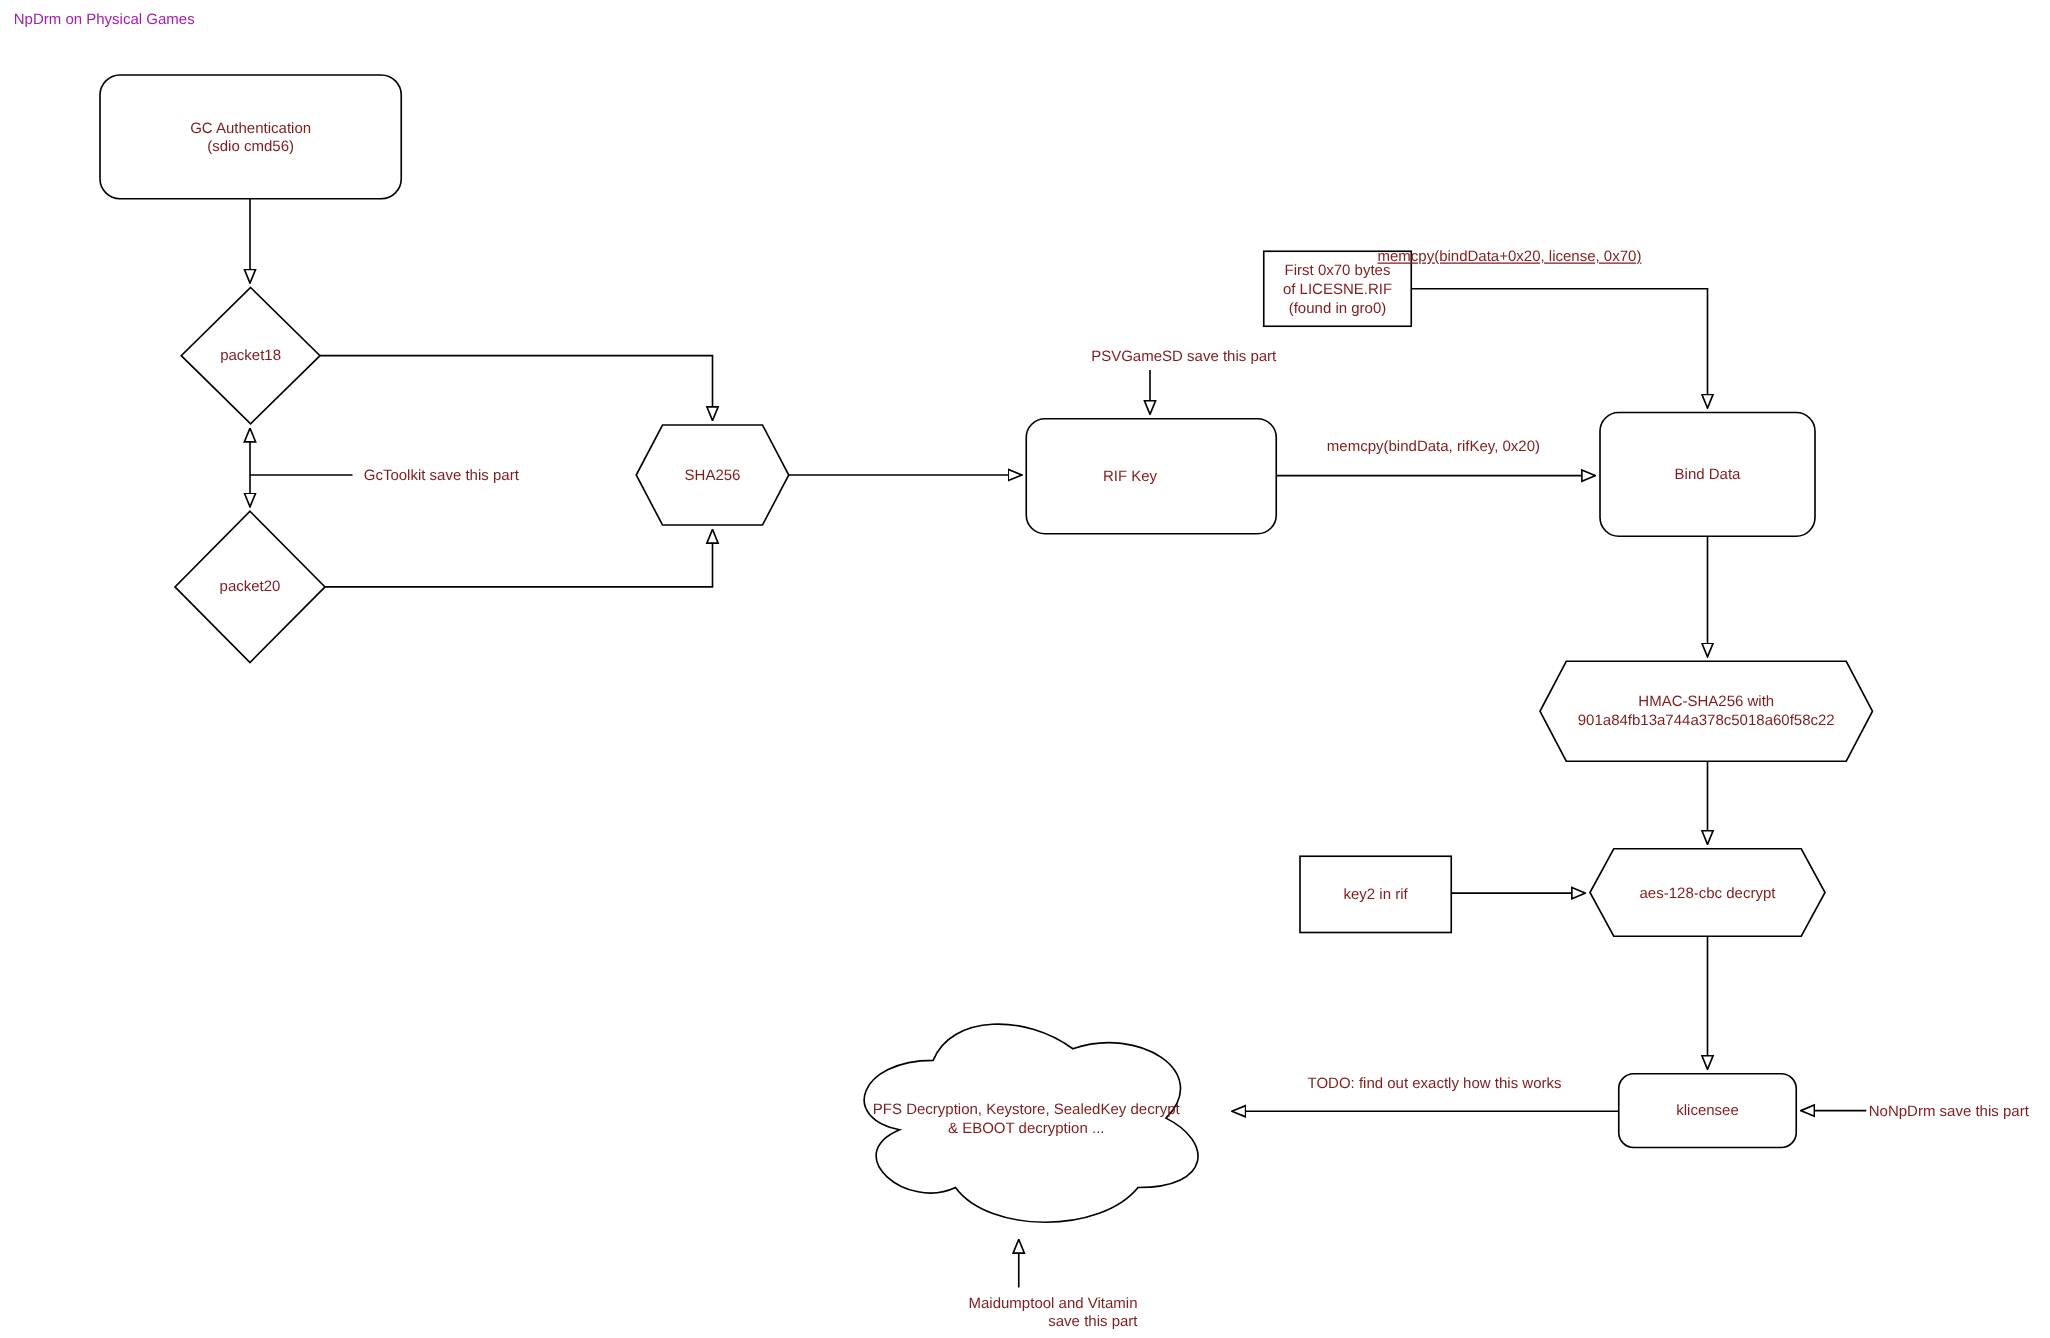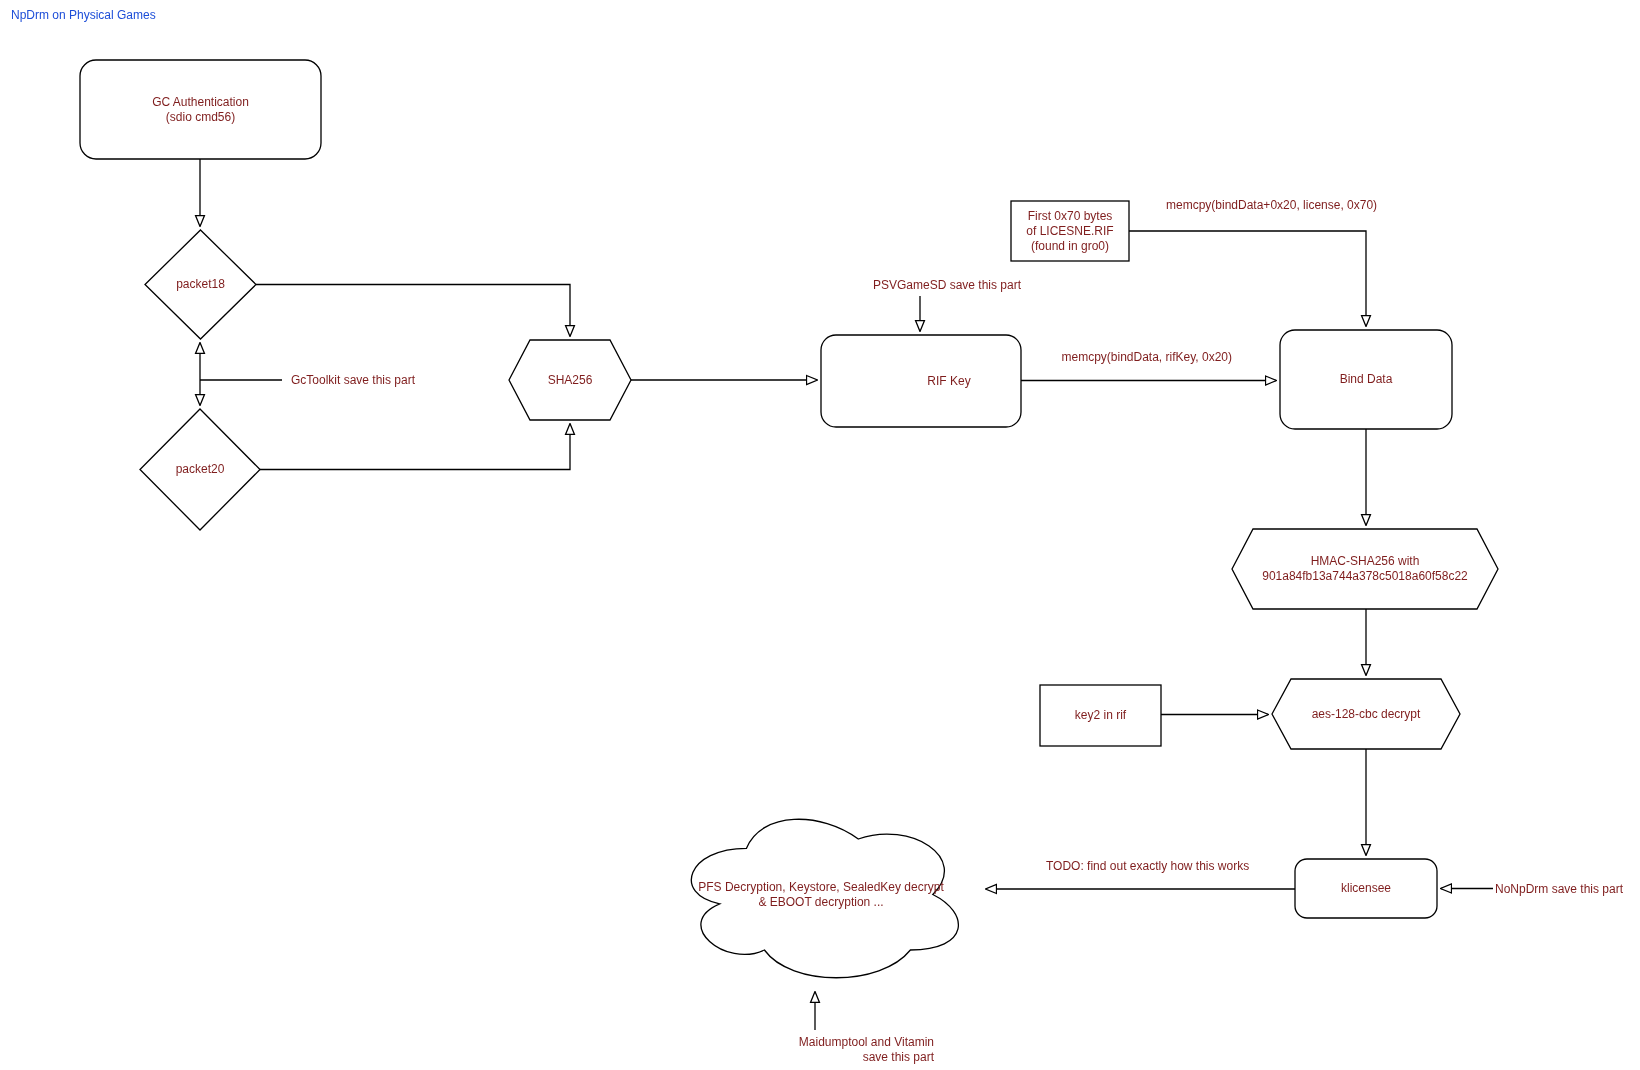--- a/index.html
+++ b/index.html
@@ -51,21 +51,21 @@
     text-align: right;
   }
   .free-lbl.multiline {
     white-space: pre-line;
   }
   .title {
     position: absolute;
     left: 11px;
     top: 8px;
     font-size: 12px;
-    color: #1d4ed8;
+    color: #a21caf;
     white-space: nowrap;
   }
 </style>
 </head>
 <body>
 
 <div class="canvas">
 
   <svg class="diagram" viewBox="0 0 1640 1070" xmlns="http://www.w3.org/2000/svg">
     <defs>
@@ -110,35 +110,35 @@
              C821,811.3 761.4,811.3 746.5,848.3 Z"></path>
   </svg>
 
   <div class="title">NpDrm on Physical Games</div>
 
   <div class="lbl node-lbl" style="left:80px;top:60px;width:241px;height:99px;">GC Authentication
 (sdio cmd56)</div>
   <div class="lbl node-lbl" style="left:145px;top:230px;width:111px;height:109px;">packet18</div>
   <div class="lbl node-lbl" style="left:140px;top:409px;width:120px;height:121px;">packet20</div>
   <div class="lbl node-lbl" style="left:509px;top:340px;width:122px;height:80px;">SHA256</div>
-  <div class="lbl node-lbl" style="left:835px;top:335px;width:228px;height:92px;">RIF Key</div>
+  <div class="lbl node-lbl" style="left:790px;top:335px;width:228px;height:92px;">RIF Key</div>
   <div class="lbl node-lbl" style="left:1011px;top:201px;width:118px;height:60px;text-align:center;">First 0x70 bytes
 of LICESNE.RIF
 (found in gro0)</div>
   <div class="lbl node-lbl" style="left:1280px;top:330px;width:172px;height:99px;">Bind Data</div>
   <div class="lbl node-lbl" style="left:1232px;top:529px;width:266px;height:80px;text-align:center;">HMAC-SHA256 with
 901a84fb13a744a378c5018a60f58c22</div>
   <div class="lbl node-lbl" style="left:1040px;top:685px;width:121px;height:61px;border-radius:15px;">key2 in rif</div>
   <div class="lbl node-lbl" style="left:1272px;top:679px;width:188px;height:70px;">aes-128-cbc decrypt</div>
   <div class="lbl node-lbl" style="left:1295px;top:859px;width:142px;height:59px;text-align:right;">klicensee</div>
   <div class="lbl node-lbl" style="left:672px;top:802px;width:298px;height:185px;">PFS Decryption, Keystore, SealedKey decrypt
 &amp; EBOOT decryption ...</div>
 
   <div class="lbl free-lbl" style="left:291px;top:373px;">GcToolkit save this part</div>
   <div class="lbl free-lbl centered" style="left:821px;top:278px;width:200px;">PSVGameSD save this part</div>
-  <div class="lbl free-lbl" style="left:1166px;top:198px;">memcpy(bindData+0x20, license, 0x70)</div>
+  <div class="lbl free-lbl" style="left:1102px;top:198px;text-decoration:underline;">memcpy(bindData+0x20, license, 0x70)</div>
   <div class="lbl free-lbl centered" style="left:1032px;top:350px;width:200px;">memcpy(bindData, rifKey, 0x20)</div>
   <div class="lbl free-lbl" style="left:1495px;top:882px;">NoNpDrm save this part</div>
   <div class="lbl free-lbl centered" style="left:1046px;top:859px;width:200px;">TODO: find out exactly how this works</div>
-  <div class="lbl free-lbl centered multiline" style="left:734px;top:1035px;width:200px;">Maidumptool and Vitamin
+  <div class="lbl free-lbl centered multiline" style="left:710px;top:1035px;width:200px;">Maidumptool and Vitamin
 save this part</div>
 
 </div>
 
 </body></html>

